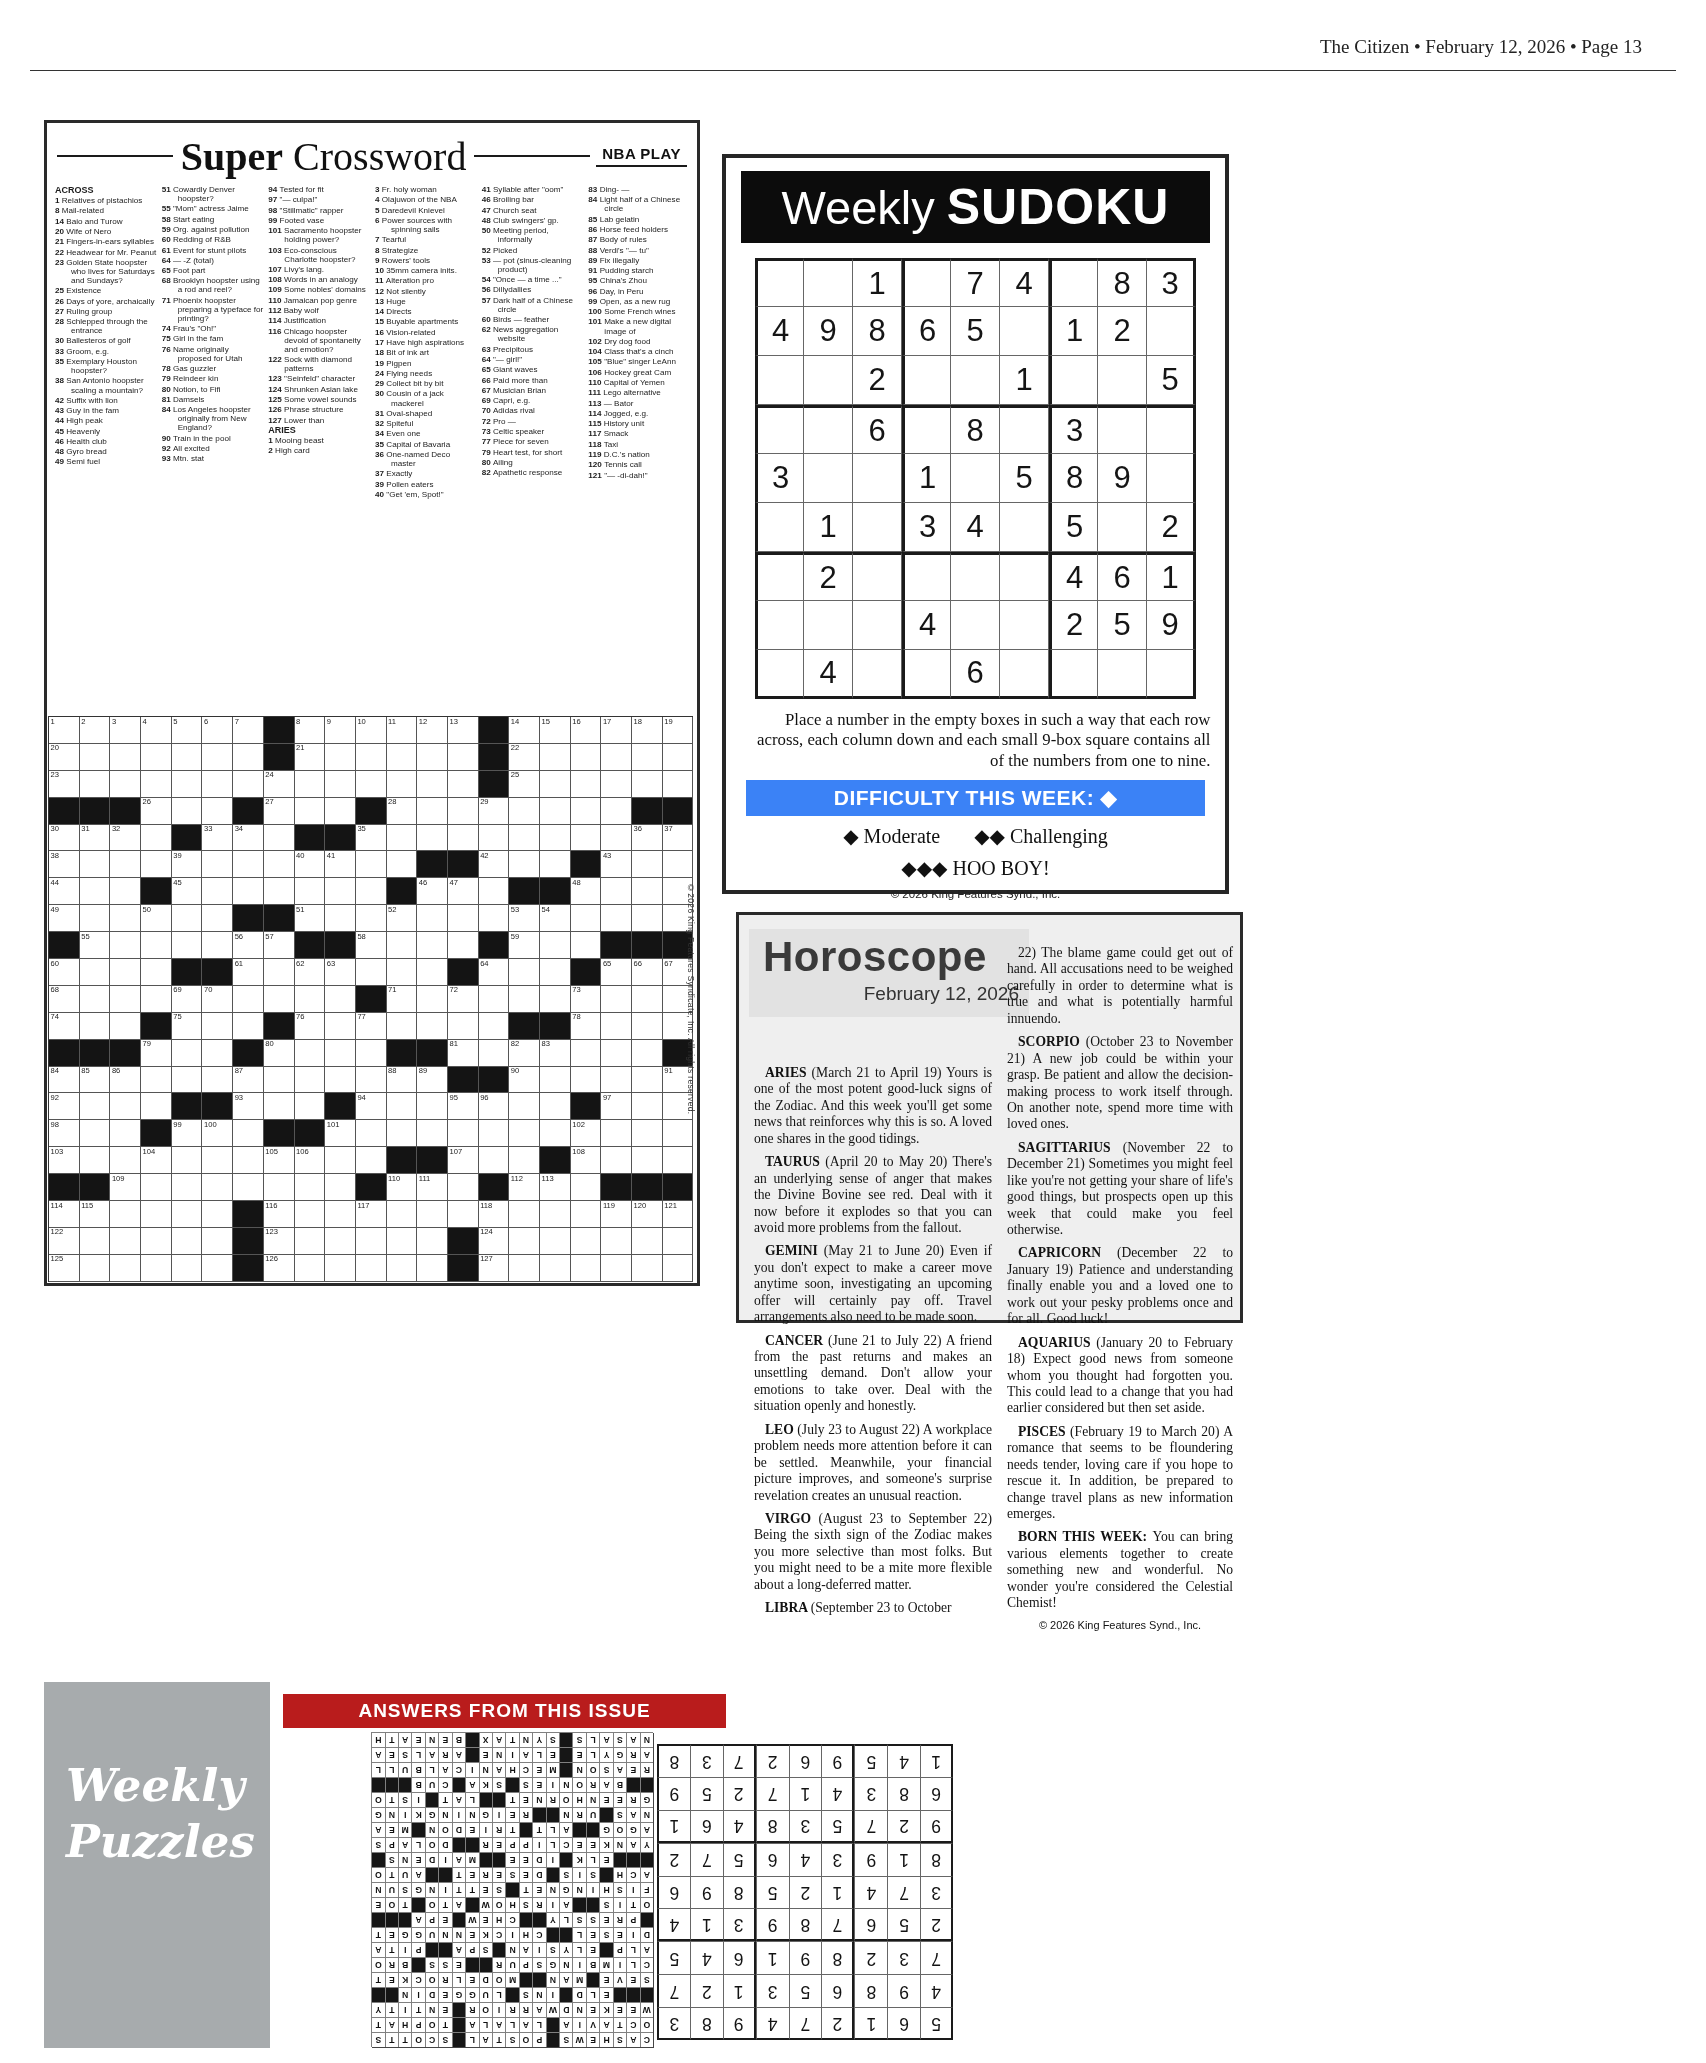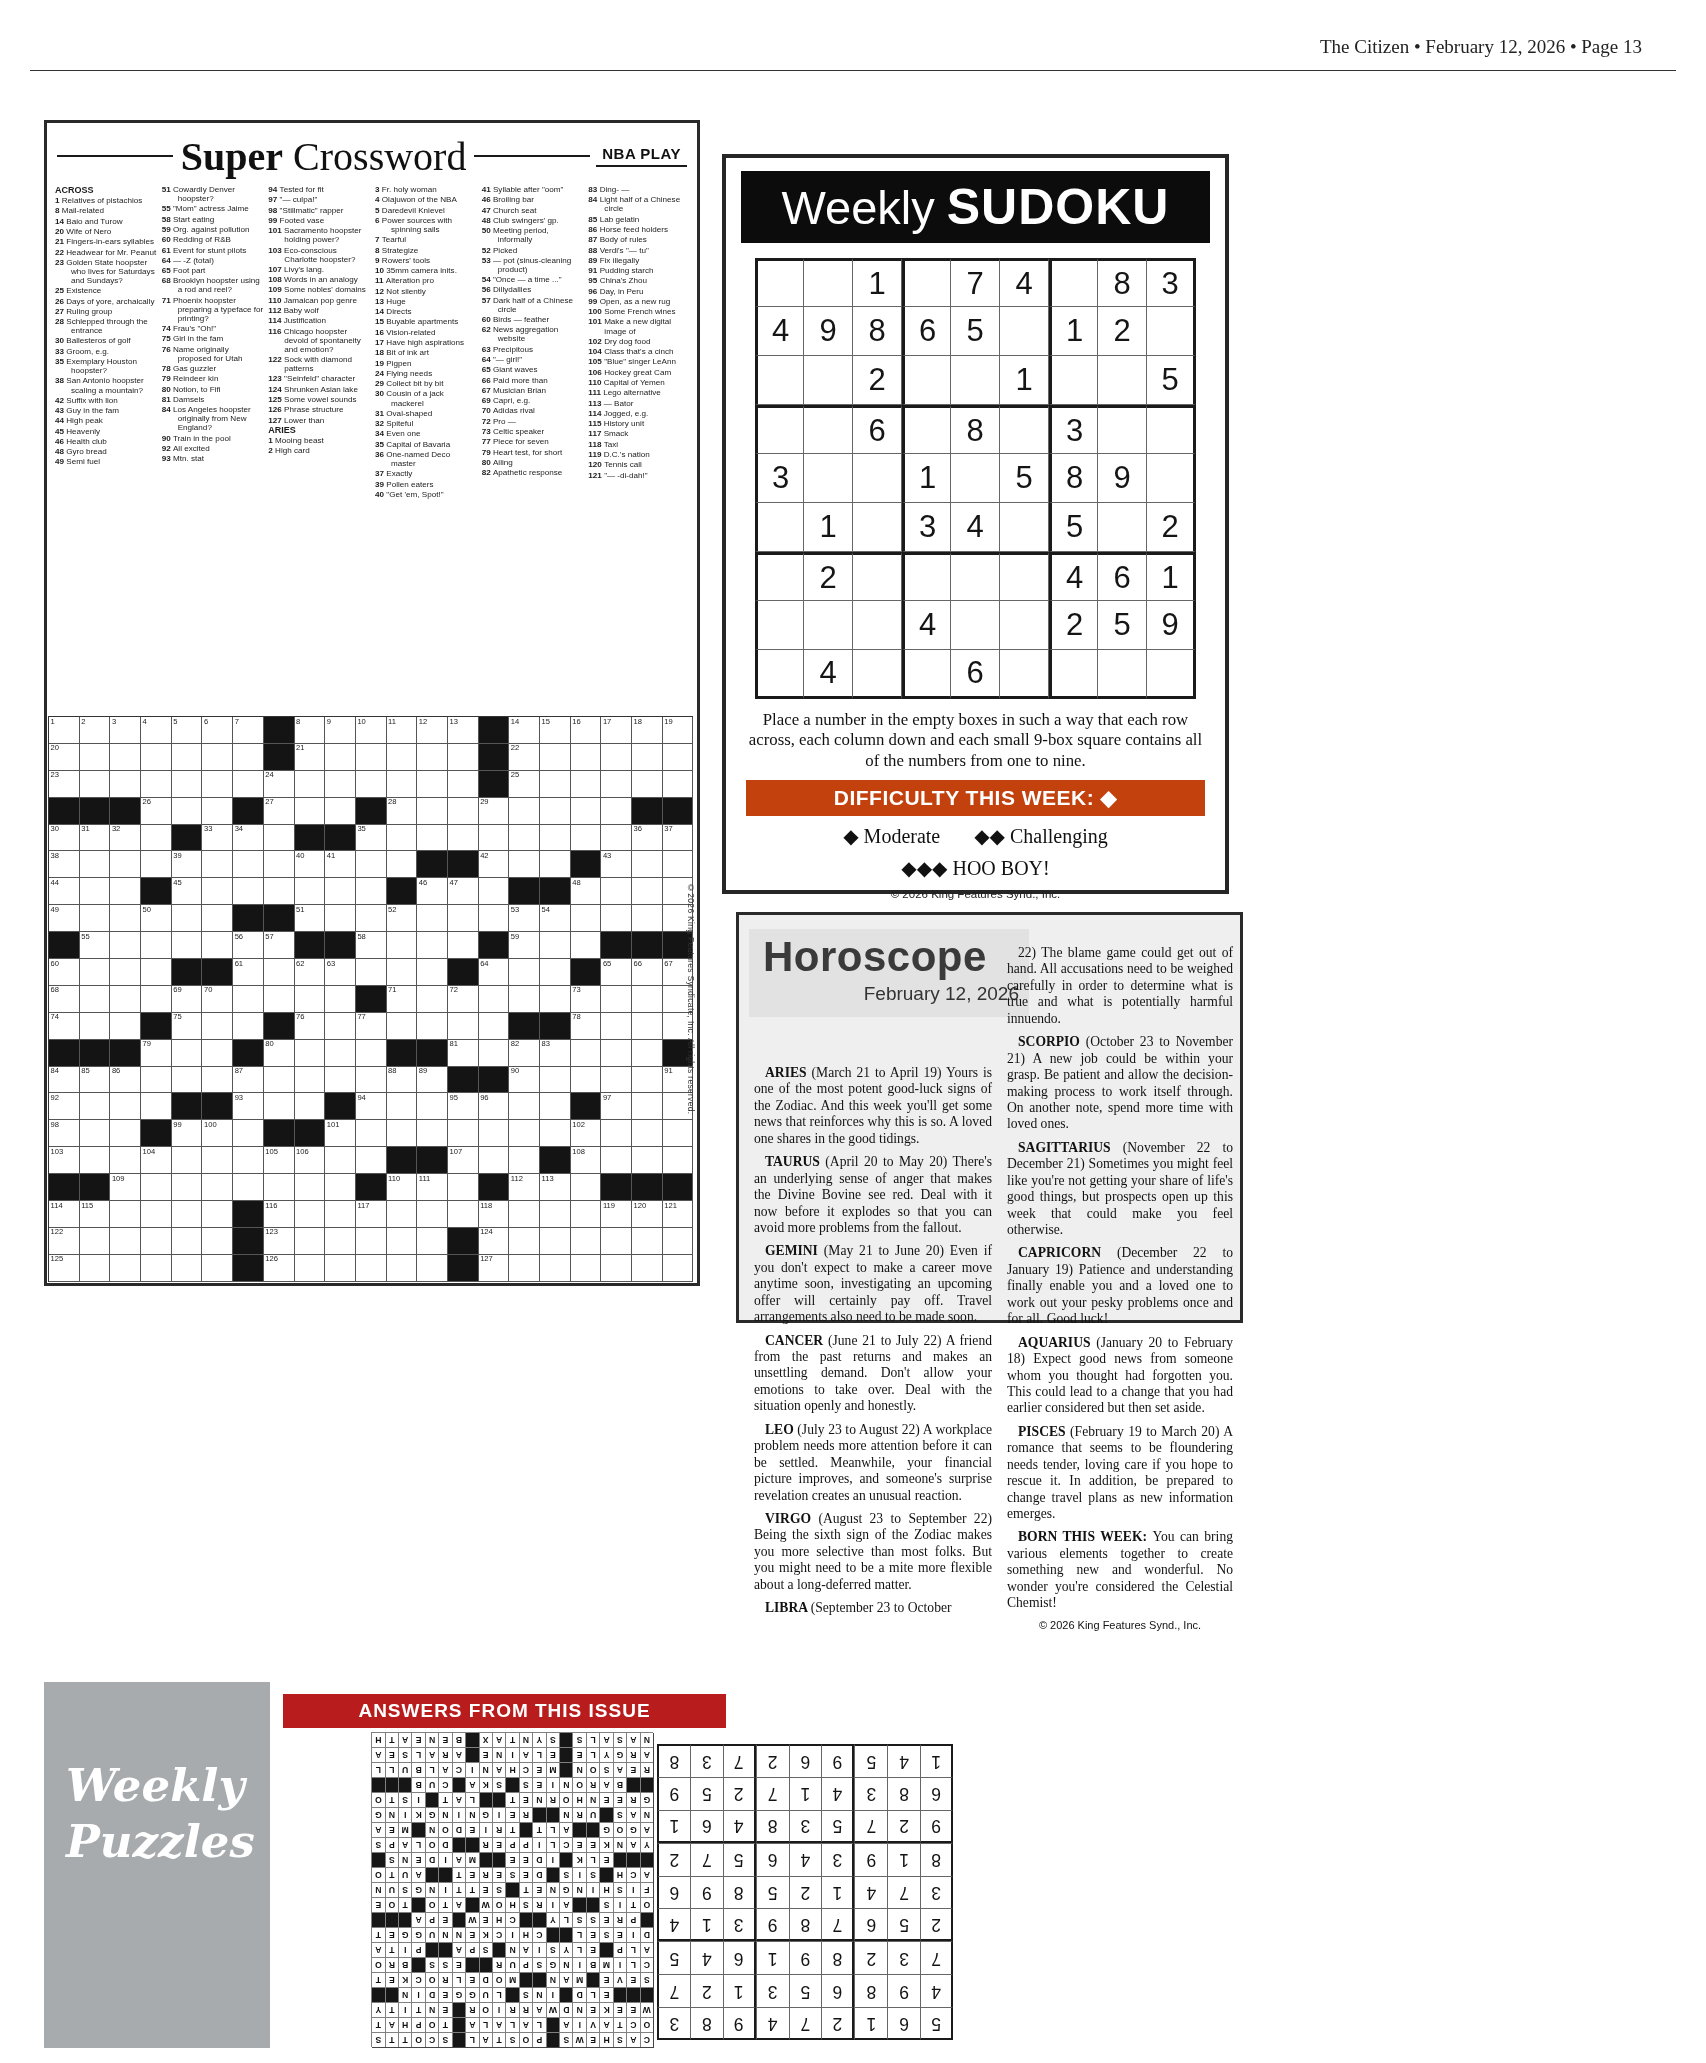--- a/index.html
+++ b/index.html
@@ -36,22 +36,22 @@
   .sud-panel { position:absolute; left:722px; top:154px; width:507px; height:740px; border:4px solid #262626; background:#fff; }
   .sud-banner { margin:13px 15px 0 15px; height:72px; background:#0c0c0c;
                 display:flex; align-items:center; justify-content:center; color:#fff; white-space:nowrap; }
   .sud-banner .w1 { font-size:47px; font-weight:400; margin-right:12px; }
   .sud-banner .w2 { font-size:50px; font-weight:900; letter-spacing:1px; }
   .sud-grid { margin:15px auto 0 auto; width:441px; display:grid; grid-template-columns:repeat(9,49px); grid-auto-rows:49px; }
   .sc { border-right:1.2px solid #666; border-bottom:1.2px solid #666;
         display:flex; align-items:center; justify-content:center; font-size:31px; color:#151515; }
   .sc.tl { border-left:3px solid #1a1a1a; } .sc.tt { border-top:3px solid #1a1a1a; }
   .sc.tr { border-right:3px solid #1a1a1a; } .sc.tb { border-bottom:3px solid #1a1a1a; }
-  .sud-instr { margin:11px auto 0 auto; width:470px; font-family:"Liberation Serif", serif; font-size:16.8px; line-height:1.22; text-align:center; color:#111; }
-  .sud-diffbar { margin:9px 20px 0 20px; height:36px; background:#c2410c; color:#fff;
+  .sud-instr { margin:11px auto 0 auto; width:470px; font-family:"Liberation Serif", serif; font-size:16.8px; line-height:1.22; text-align:right; color:#111; }
+  .sud-diffbar { margin:9px 20px 0 20px; height:36px; background:#3b82f6; color:#fff;
                  display:flex; align-items:center; justify-content:center; font-size:21px; font-weight:800; letter-spacing:.5px; }
   .sud-rating { text-align:center; font-family:"Liberation Serif", serif; font-size:20px; margin-top:8px; color:#111; }
   .sud-rating .sp { display:inline-block; width:34px; }
   .sud-copy { text-align:center; font-size:11.5px; margin-top:8px; color:#222; }
 
   
   .hor-panel { position:absolute; left:722px; top:912px; width:507px; height:411px; border:3.5px solid #2a2a2a; background:#efefef;margin-left:14px; }
   .hor-titleblock { position:absolute; left:10px; top:14px; width:280px; height:88px; background:#e2e2e2; }
   .hor-title { font-size:42px; font-weight:800; color:#3a3a3a; padding:4px 0 0 14px; letter-spacing:.5px; }
   .hor-date { font-size:19px; color:#333; text-align:right; padding-right:10px; margin-top:2px; }

